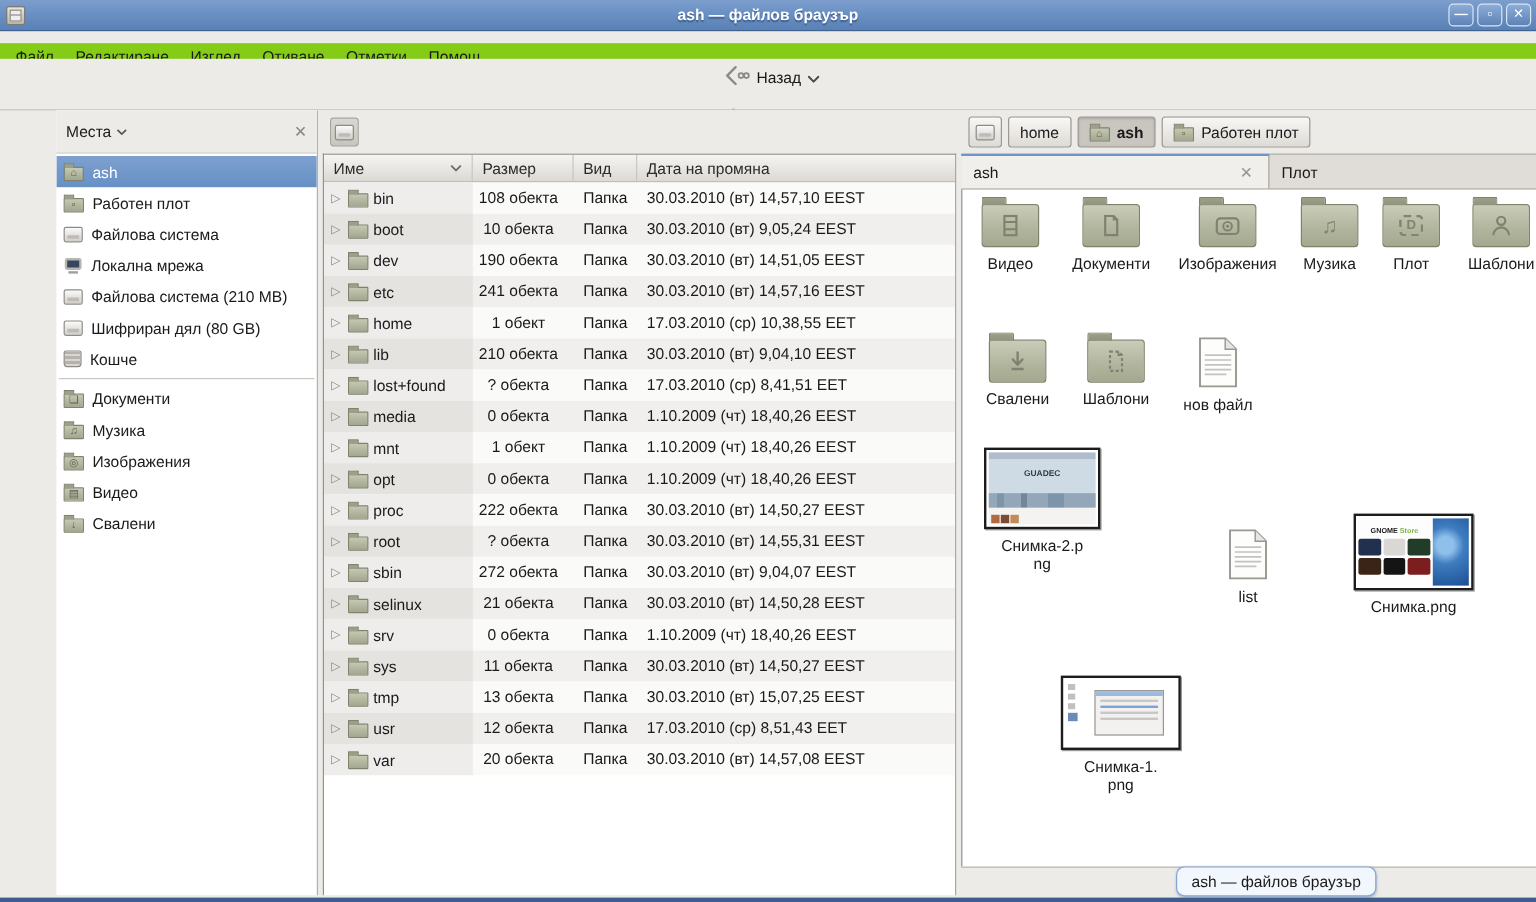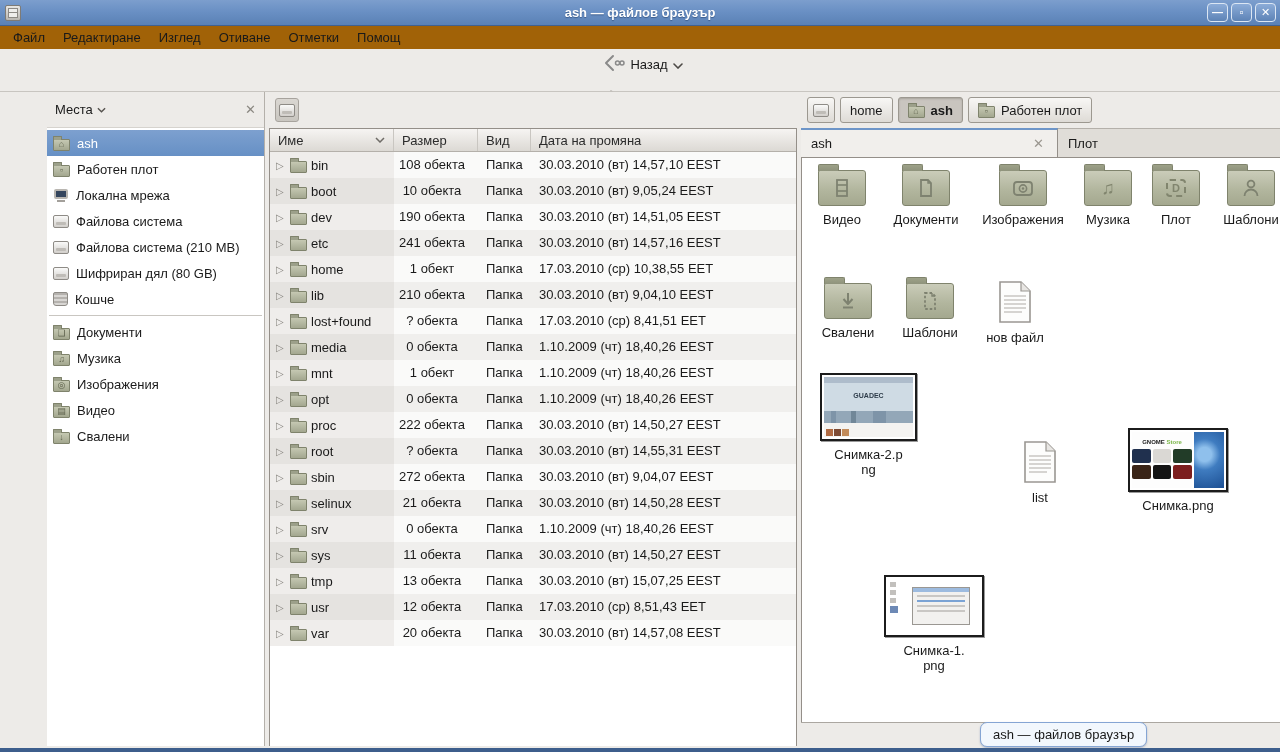--- a/index.html
+++ b/index.html
@@ -17,21 +17,21 @@
     background:#efeeec; border:1px solid #8d8a85; }
   .app-ico::before { top:2px; } .app-ico::after { bottom:2px; }
   .title-text { position:absolute; left:0; right:0; text-align:center; color:#fff; font-weight:bold;
     text-shadow:0 1px 1px #3c5d8c; }
   .winbtns { position:absolute; right:4px; top:3px; display:flex; gap:3px; }
   .winbtn { width:21px; height:19px; border:1px solid #dbe6f3; border-radius:4px; color:#fff;
     background:linear-gradient(180deg,#8cacd8,#5d83b6); font-size:11px; line-height:17px; text-align:center;
     font-weight:bold; }
 
   
-  .menubar { position:absolute; left:0; top:26px; width:100%; height:23px; background:#a16207;
+  .menubar { position:absolute; left:0; top:36px; width:100%; height:23px; background:#84cc16;
     display:flex; align-items:center; padding-left:4px; }
   .menu-item { padding:3px 9px; }
 
   
   .toolbar { position:absolute; left:0; top:49px; width:100%; height:43px; background:#edebe8;
     border-bottom:1px solid #c8c5c0; display:flex; align-items:center; padding-left:6px; gap:4px;flex-direction:column; }
   .tb-btn { display:flex; align-items:center; gap:5px; padding:4px 6px; border-radius:3px; }
   .tb-label { font-size:13px; }
   .tb-label.dis { color:#a5a29d; }
   .tb-sep { width:1px; height:28px; background:#c8c5c0; margin:0 6px; }
@@ -298,26 +298,26 @@
       <div class="sb-list">
         <div class="sb-item sel">
           <span class="mfold">⌂</span>
           <span>ash</span>
         </div>
         <div class="sb-item">
           <span class="mfold">▫</span>
           <span>Работен плот</span>
         </div>
         <div class="sb-item">
+          <span class="mdrive"></span>
+          <span>Файлова система</span>
+        </div>
+        <div class="sb-item">
           <span class="mnet"></span>
           <span>Локална мрежа</span>
-        </div>
-        <div class="sb-item">
-          <span class="mdrive"></span>
-          <span>Файлова система</span>
         </div>
         <div class="sb-item">
           <span class="mdrive"></span>
           <span>Файлова система (210 MB)</span>
         </div>
         <div class="sb-item">
           <span class="mdrive"></span>
           <span>Шифриран дял (80 GB)</span>
         </div>
         <div class="sb-item">
@@ -732,21 +732,21 @@
                 <i style="background:#3a2417;"></i>
                   <i style="background:#141414;"></i>
                   <i style="background:#7c1e1e;"></i>
               </div>
             </div>
             <div class="sw"></div>
           </div>
           <div class="gi-label">Снимка.png</div>
         </div>
 
-        <div class="gi" style="left:80px;top:417px;width:104px;align-items:center;">
+        <div class="gi" style="left:80px;top:405px;width:104px;align-items:center;">
           <div class="thumb t-shot1">
             <div class="col">
                 <i></i>
                 <i></i>
                 <i></i>
                 <i style="background:#6d89b5;width:8px;height:7px;"></i>
               </div>
             <div class="dlg">
               <div class="tl"></div>
               <div class="ln"></div>

